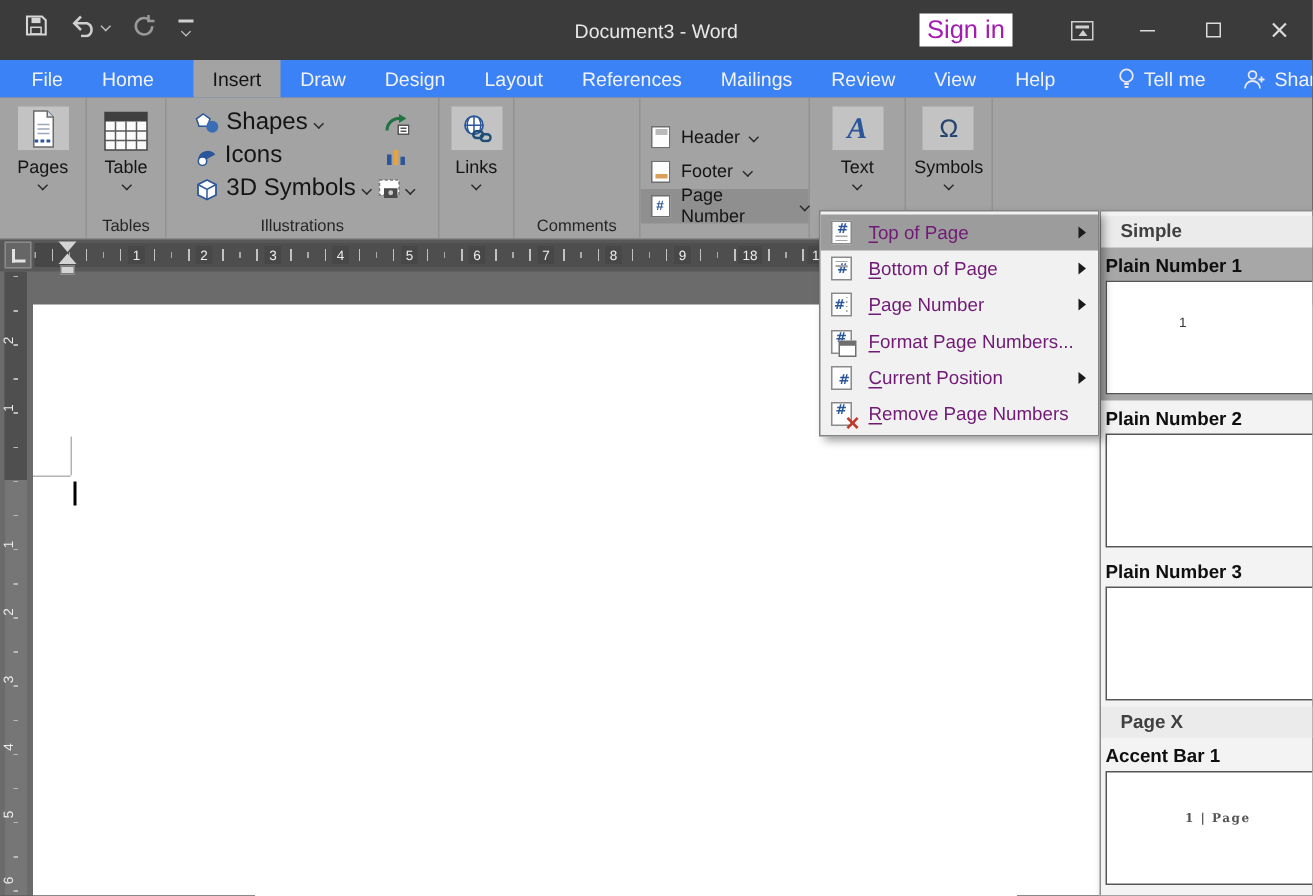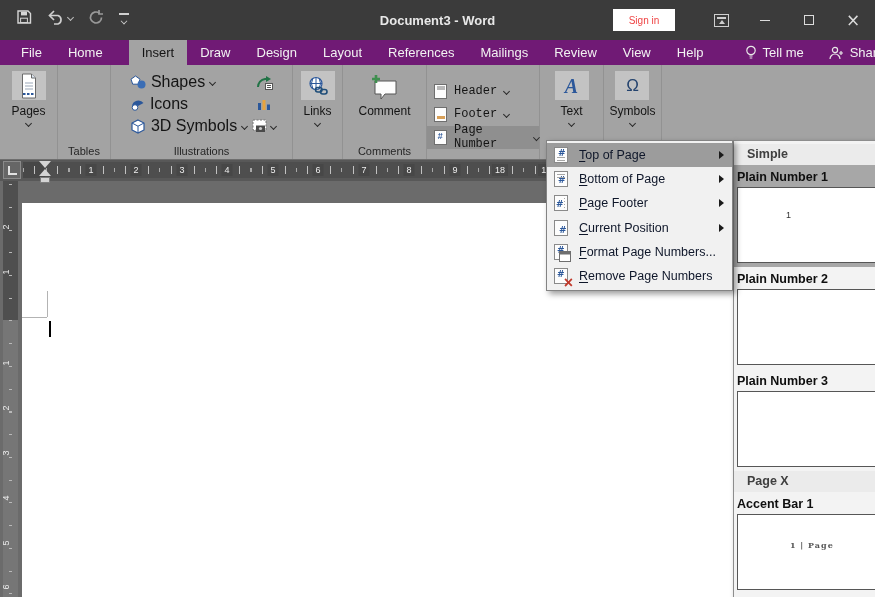--- a/index.html
+++ b/index.html
@@ -10,34 +10,34 @@
   cursor: default; user-select: none;
 }
 
 .titlebar { position:absolute; top:0; left:0; right:0; height:40px; background:#3b3b3b; }
 .qat { position:absolute; left:16px; top:9px; display:flex; align-items:center; gap:15px; }
 .qat-btn { display:flex; align-items:center; }
 .qat-more { display:inline-block; width:10px; border-top:2px solid #cfcfcf; position:relative; height:8px; }
 .qat-more::after { content:''; position:absolute; left:2px; top:3px; width:5px; height:5px;
   border-right:1.5px solid #cfcfcf; border-bottom:1.5px solid #cfcfcf; transform:rotate(45deg) scale(.8); }
 .chev-sm { display:inline-block; width:5px; height:5px; border-right:1.3px solid #bdbdbd; border-bottom:1.3px solid #bdbdbd; transform:rotate(45deg); margin-left:3px; }
-.tb-title { position:absolute; left:0; right:0; top:13px; text-align:center; color:#e8e8e8; font-size:13px;font-weight:bold; }
+.tb-title { position:absolute; left:0; right:0; top:13px; text-align:center; color:#e8e8e8; font-size:13px; }
 .tb-right { position:absolute; right:0; top:0; height:40px; display:flex; align-items:center; }
-.signin { width:62px; height:22px; background:#ffffff; color:#ef4444; font-size:10px;
+.signin { width:62px; height:22px; background:#ffffff; color:#a21caf; font-size:17px;
   display:flex; align-items:center; justify-content:center; margin-right:24px; }
 .winbtn { width:44px; height:40px; display:flex; align-items:center; justify-content:center; }
 .ico-min { width:10px; height:1px; background:#dcdcdc; }
 .ico-max { width:10px; height:10px; border:1px solid #dcdcdc; }
 .ico-close { color:#dcdcdc; font-size:17px; line-height:17px; font-family:"DejaVu Sans",sans-serif; }
 .ico-ribopt { width:15px; height:13px; border:1px solid #cfcfcf; position:relative; }
 .ico-ribopt::before { content:''; position:absolute; left:2px; right:2px; top:2px; height:2px; background:#cfcfcf; }
 .ico-ribopt::after { content:''; position:absolute; left:4.5px; top:5.5px; width:0; height:0;
   border-left:3px solid transparent; border-right:3px solid transparent; border-bottom:4px solid #cfcfcf; }
 
-.tabrow { position:absolute; top:40px; left:0; right:0; height:25px; background:#701a75;
+.tabrow { position:absolute; top:40px; left:0; right:0; height:25px; background:#3b82f6;
   display:flex; align-items:stretch; padding-left:8px; }
 .tabs { display:flex; }
 .tab { padding:0 13px; line-height:25px; font-size:13px; color:#f2f2f2; white-space:nowrap; }
 .tab.active { background:#a3a3a3; color:#141414;margin-left:13px; }
 .tab-x { display:flex; align-items:center; gap:6px; padding:0 12px; font-size:13px; color:#f2f2f2; white-space:nowrap; }
 .tab-tellme { margin-left:16px; }
 .tab-share { margin-left:auto; margin-right:14px; }
 
 .ribbon { position:absolute; top:65px; left:0; right:0; height:95px; background:#a3a3a3;
   display:flex; border-bottom:1px solid #6e6e6e; }
@@ -45,21 +45,21 @@
   display:flex; justify-content:center; }
 .glabel { position:absolute; bottom:2px; left:0; right:0; text-align:center; font-size:11px; color:#262626; }
 .bigbtn { display:flex; flex-direction:column; align-items:center; padding-top:6px; }
 .lbl { font-size:12px; color:#141414; line-height:14px; text-align:center; }
 .tile { width:34px; height:29px; background:#c3c3c3; display:flex; align-items:center; justify-content:center; margin-bottom:4px; }
 .chv { display:inline-block; width:5px; height:5px; border-right:1.3px solid #2a2a2a; border-bottom:1.3px solid #2a2a2a; transform:rotate(45deg); }
 .chv-below { margin-top:3px; }
 .cols { display:flex; align-items:flex-start; gap:2px; padding-top:6px; }
 .srow { display:flex; align-items:center; height:22px; gap:5px; font-size:16px; color:#141414; padding:0 3px; }
 .mini { width:24px; height:22px; display:flex; align-items:center; justify-content:center; gap:2px; }
-.hfgroup { flex-direction:column; align-items:stretch; padding-top:4px;font-family:Liberation Mono, monospace; }
+.hfgroup { flex-direction:column; align-items:stretch; padding-top:4px; }
 .hfrow { display:flex; align-items:center; height:23px; padding-left:7px; gap:7px; font-size:12px; color:#141414; }
 .hfrow.pressed { background:#8f8f8f; }
 .pageglyph { width:13px; height:15px; background:#fdfdfd; border:1px solid #6f6f6f; position:relative; flex:none; }
 .pageglyph.hdr::before { content:''; position:absolute; left:1.5px; right:1.5px; top:1.5px; height:3.5px; background:#b9b9b9; }
 .pageglyph.ftr::before { content:''; position:absolute; left:1.5px; right:1.5px; bottom:1.5px; height:3.5px; background:#d8a058; }
 .pageglyph.num::before { content:'#'; position:absolute; left:2.5px; top:1px; font-size:9px; font-weight:bold; color:#2b579a; }
 .bigA { font-family:"Liberation Serif", serif; font-style:italic; font-weight:bold; font-size:20px; color:#2b579a; line-height:20px; }
 .omega { font-size:17px; color:#24436e; line-height:18px; }
 
 .rulerband { position:absolute; top:160px; left:0; right:0; height:21px; background:#585858; z-index:1; }
@@ -87,21 +87,21 @@
 .vticks { position:absolute; left:6px; top:3px; width:3px; height:100%;
   background:repeating-linear-gradient(180deg,#b9b9b9 0 1px,transparent 1px 22.75px); }
 .vnum { position:absolute; left:3px; transform:translateY(-50%) rotate(-90deg); font-size:9px; color:#ededed; }
 .cm-h { position:absolute; left:22px; top:136px; width:25px; height:1px; background:#b3b3b3; }
 .cm-v { position:absolute; left:47px; top:110px; width:1px; height:26px; background:#b3b3b3; }
 .caret { position:absolute; left:49px; top:140px; width:2px; height:16px; background:#000; }
 
 .menu { position:absolute; left:546px; top:140px; width:187px; background:#f1f1f1;
   border:1px solid #838383; box-shadow:3px 3px 6px rgba(0,0,0,.4); padding:2px 0; z-index:20; }
 .menu-item { height:24.2px; display:flex; align-items:center; padding-left:7px; position:relative;
-  font-size:12.5px; color:#0f172a; }
+  font-size:12.5px; color:#701a75; }
 .menu-item.selected { background:#9c9c9c; }
 .mi-icon { width:14px; height:16px; background:#fdfdfd; border:1px solid #8a8a8a; margin-right:11px; position:relative; flex:none; }
 .mi-icon::before { content:'#'; position:absolute; font-size:9px; font-weight:bold; color:#2b579a;
   font-family:"DejaVu Sans",sans-serif; line-height:9px; }
 .page-number-top-icon::before { top:1px; left:3px; }
 .page-number-top-icon::after { content:''; position:absolute; left:2px; right:2px; top:9px; height:5px;
   background:repeating-linear-gradient(#a6a6a6 0 1px,transparent 1px 3px); }
 .page-number-bottom-icon::before { bottom:1px; left:3px; }
 .page-number-bottom-icon::after { content:''; position:absolute; left:2px; right:2px; top:2px; height:5px;
   background:repeating-linear-gradient(#a6a6a6 0 1px,transparent 1px 3px); }
@@ -226,20 +226,31 @@
               <path d="M6 10 h8 M6 13 h8 M6 16 h8" stroke="#9aa7b8"></path>
               <path d="M4 21 h12" stroke="#2b579a" stroke-width="2" stroke-dasharray="2.5 1.5"></path>
             </svg>
           </span>
         <span class="lbl">Pages</span>
         <span class="chv chv-below"></span>
       </div>
     </div>
 
     <div class="group" style="width:53px">
+      <div class="bigbtn">
+        <span style="height:33px;display:flex;align-items:center">
+            <svg width="30" height="27" viewBox="0 0 30 27">
+              <rect x="1" y="1" width="28" height="25" fill="#fbfbfb" stroke="#454545"></rect>
+              <rect x="1" y="1" width="28" height="6" fill="#3f3f3f"></rect>
+              <path d="M8 7 V26 M15 7 V26 M22 7 V26 M1 13.3 H29 M1 19.6 H29" stroke="#5a5a5a" fill="none"></path>
+            </svg>
+          </span>
+        <span class="lbl">Table</span>
+        <span class="chv chv-below"></span>
+      </div>
       <div class="glabel">Tables</div>
     </div>
 
     <div class="group" style="width:182px">
       <div class="cols">
         <div>
           <div class="srow">
             <svg width="16" height="14" viewBox="0 0 16 14">
                 <path d="M5.5 1 l4.5 3.2 -1.7 5 H2.7 L1 4.2 Z" fill="#ffffff" stroke="#2b579a"></path>
                 <circle cx="11.5" cy="9.5" r="4" fill="#3a6db5"></circle>
@@ -303,29 +314,20 @@
               <rect x="8.5" y="11.5" width="6.5" height="4.5" rx="2.2" fill="none" stroke="#1f4e79" stroke-width="1.6"></rect>
               <rect x="13.5" y="13.5" width="6.5" height="4.5" rx="2.2" fill="none" stroke="#1f4e79" stroke-width="1.6"></rect>
             </svg>
           </span>
         <span class="lbl">Links</span>
         <span class="chv chv-below"></span>
       </div>
     </div>
 
     <div class="group" style="width:84px">
-      <div class="bigbtn">
-        <span style="height:33px;display:flex;align-items:center">
-            <svg width="30" height="27" viewBox="0 0 30 27">
-              <path d="M6 7 h21 v13 h-11 l-4 5 v-5 h-6 Z" fill="#fdfdfd" stroke="#555555"></path>
-              <path d="M7 1 v8 M3 5 h8" stroke="#3f8f4f" stroke-width="2.6"></path>
-            </svg>
-          </span>
-        <span class="lbl">Comment</span>
-      </div>
       <div class="glabel">Comments</div>
     </div>
 
     <div class="group hfgroup" style="width:113px">
       <div class="hfrow">
         <span class="pageglyph hdr"></span>
         <span>Header</span>
         <span class="chv"></span>
       </div>
       <div class="hfrow">
@@ -418,32 +420,32 @@
       <span class="mi-label"><u>T</u><span>op of Page</span></span>
       <span class="mi-arrow"></span>
     </div>
       <div class="menu-item has-sub">
       <span class="mi-icon page-number-bottom-icon"></span>
       <span class="mi-label"><u>B</u><span>ottom of Page</span></span>
       <span class="mi-arrow"></span>
     </div>
       <div class="menu-item has-sub">
       <span class="mi-icon page-margins-icon"></span>
-      <span class="mi-label"><u>P</u><span>age Footer</span></span>
+      <span class="mi-label"><u>P</u><span>age Number</span></span>
       <span class="mi-arrow"></span>
+    </div>
+      <div class="menu-item">
+      <span class="mi-icon format-page-numbers-icon"></span>
+      <span class="mi-label"><u>F</u><span>ormat Page Numbers...</span></span>
+
     </div>
       <div class="menu-item has-sub">
       <span class="mi-icon current-position-icon"></span>
       <span class="mi-label"><u>C</u><span>urrent Position</span></span>
       <span class="mi-arrow"></span>
-    </div>
-      <div class="menu-item">
-      <span class="mi-icon format-page-numbers-icon"></span>
-      <span class="mi-label"><u>F</u><span>ormat Page Numbers...</span></span>
-
     </div>
       <div class="menu-item">
       <span class="mi-icon remove-page-numbers-icon"></span>
       <span class="mi-label"><u>R</u><span>emove Page Numbers</span></span>
 
     </div>
     </div>
 
   <div class="gallery">
     <div class="g-header">Simple</div>

